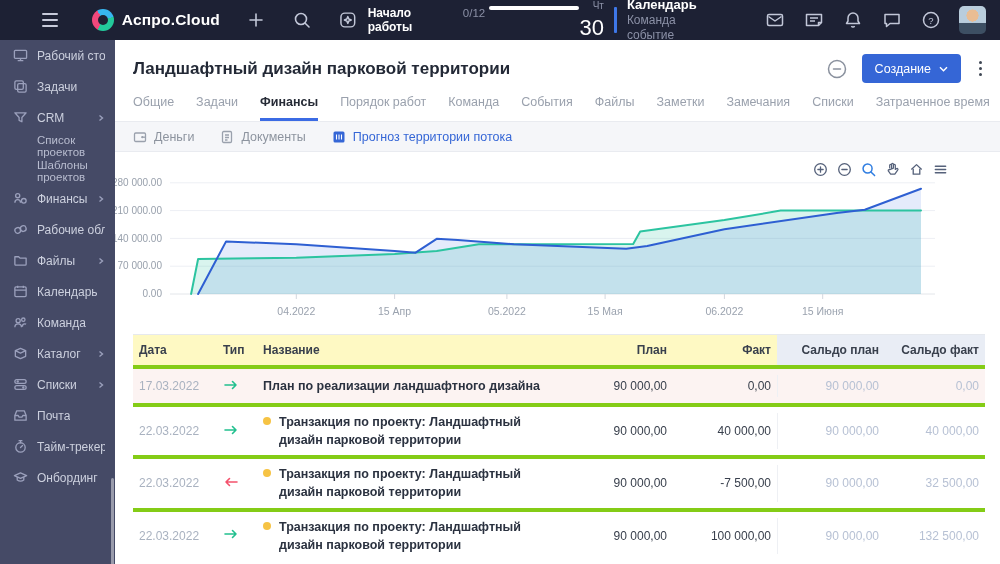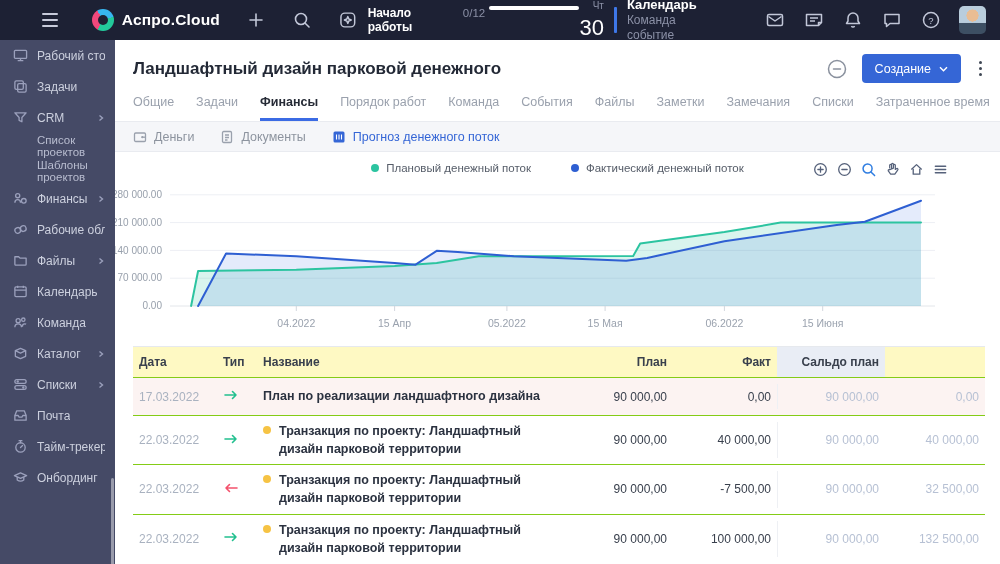--- a/index.html
+++ b/index.html
@@ -88,21 +88,21 @@
   .xtick { font-size:10.5px; fill:#9aa2ae; font-family:"Liberation Sans",sans-serif; }
 
   
   .table { margin:14px 15px 0 18px; border-top:1px solid #e6e9ee; }
   .tr { display:grid; grid-template-columns:84px 40px 1fr 100px 104px 108px 100px; align-items:center; }
   .thead { height:30px; background:#fef9c3; font-size:12px; font-weight:bold; color:#39404d; }
   .thead .c-saldo { background:#e9edf5; height:100%; display:flex; align-items:center; justify-content:flex-end; }
   .c { padding:0 6px; }
   .c-num { text-align:right; font-size:12px; color:#39404d; }
   .c-saldo { text-align:right; font-size:12px; }
-  .row { border-top:1px solid #84cc16; min-height:44px; padding:6px 0; font-size:12.5px; }
+  .row { border-top:4px solid #84cc16; min-height:44px; padding:6px 0; font-size:12.5px; }
   .row.highlight { background:#fcf3f2; min-height:38px; }
   .c-date { color:#a9b2c0; font-size:12px; }
   .c-name { color:#2b3240; font-weight:bold; line-height:1.45; display:flex; gap:8px; align-items:baseline; }
   .ydot { width:8px; height:8px; border-radius:50%; background:#f6c344; flex:none; position:relative; top:-1px; }
   .arrow { width:16px; height:12px; }
   .saldo-val { color:#b7c1d4; }
   .sep-left { border-left:1px solid #e9ecf1; height:100%; display:flex; align-items:center; justify-content:flex-end; }
   .row .sep-left { border-left:1px solid #eef0f4; }
 </style>
 </head>
@@ -291,21 +291,21 @@
           <path d="M8 3 14.5 6 8 9 1.5 6z"></path>
           <path d="M4.5 7.5v3.2c2.2 1.5 4.8 1.5 7 0V7.5"></path>
         </svg>
       <span class="sb-label">Онбординг</span>
     </div>
     <div class="sb-scroll"></div>
   </nav>
 
   <main class="main">
     <div class="page-head">
-      <h1 class="page-title">Ландшафтный дизайн парковой денежного</h1>
+      <h1 class="page-title">Ландшафтный дизайн парковой территории</h1>
       <div class="head-actions">
         <svg class="link-icon" viewBox="0 0 22 22" fill="none" stroke="currentColor" stroke-width="1.5" stroke-linecap="round">
             <circle cx="11" cy="11" r="8.5"></circle>
             <path d="M7.5 11h7"></path>
           </svg>
         <button class="create-btn">
           <span>Создание</span>
           <svg width="9" height="6" viewBox="0 0 9 6" fill="none" stroke="#fff" stroke-width="1.4">
               <path d="M1 1.2 4.5 4.8 8 1.2"></path>
             </svg>
@@ -346,35 +346,25 @@
             <rect x="2.5" y="1.5" width="9" height="11" rx="1.2"></rect>
             <path d="M5 5h4M5 7.5h4M5 10h2.5"></path>
           </svg>
         <span>Документы</span>
       </span>
       <span class="subtab active">
         <svg class="st-ico" viewBox="0 0 14 14">
             <rect x="1.5" y="1.5" width="11" height="11" rx="1.5" fill="currentColor"></rect>
             <path d="M4.5 4.5v5M7 4.5v5M9.5 4.5v5" stroke="#fff" stroke-width="1.1"></path>
           </svg>
-        <span>Прогноз денежного поток</span>
+        <span>Прогноз территории потока</span>
       </span>
     </div>
 
     <section class="chart-block">
-      <div class="legend">
-        <span class="legend-item">
-          <span class="legend-dot" style="background:#2cc4a0"></span>
-          <span>Плановый денежный поток</span>
-        </span>
-        <span class="legend-item">
-          <span class="legend-dot" style="background:#2e5fd2"></span>
-          <span>Фактический денежный поток</span>
-        </span>
-      </div>
       <div class="chart-toolbar">
         <svg class="ct-icon" viewBox="0 0 16 16" fill="none" stroke="currentColor" stroke-width="1.4" stroke-linecap="round">
             <circle cx="8" cy="8" r="6.2"></circle>
             <path d="M8 5.2v5.6M5.2 8h5.6"></path>
           </svg>
         <svg class="ct-icon" viewBox="0 0 16 16" fill="none" stroke="currentColor" stroke-width="1.4" stroke-linecap="round">
             <circle cx="8" cy="8" r="6.2"></circle>
             <path d="M5.2 8h5.6"></path>
           </svg>
         <svg class="ct-icon active" viewBox="0 0 16 16" fill="none" stroke="currentColor" stroke-width="1.6" stroke-linecap="round">
@@ -423,20 +413,21 @@
     </section>
 
     <section class="table">
       <div class="tr thead">
         <span class="c">Дата</span>
         <span class="c">Тип</span>
         <span class="c">Название</span>
         <span class="c c-num">План</span>
         <span class="c c-num">Факт</span>
         <span class="c c-saldo">Сальдо план</span>
+        <span class="c c-saldo">Сальдо факт</span>
       </div>
 
       <div class="tr row highlight">
         <span class="c c-date">17.03.2022</span>
         <span class="c"><svg class="arrow" viewBox="0 0 16 12" fill="none" stroke="#22c08f" stroke-width="1.6" stroke-linecap="round" stroke-linejoin="round">
               <path d="M2 6h11M9.5 2.5 13 6l-3.5 3.5"></path>
             </svg></span>
         <span class="c c-name">План по реализации ландшафтного дизайна</span>
         <span class="c c-num">90 000,00</span>
         <span class="c c-num">0,00</span>

